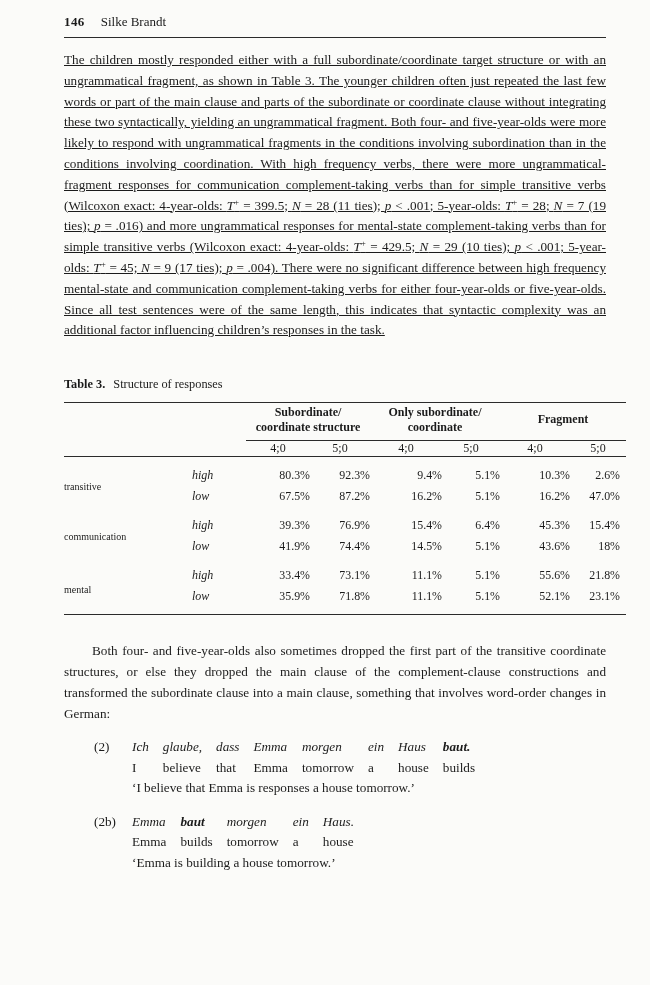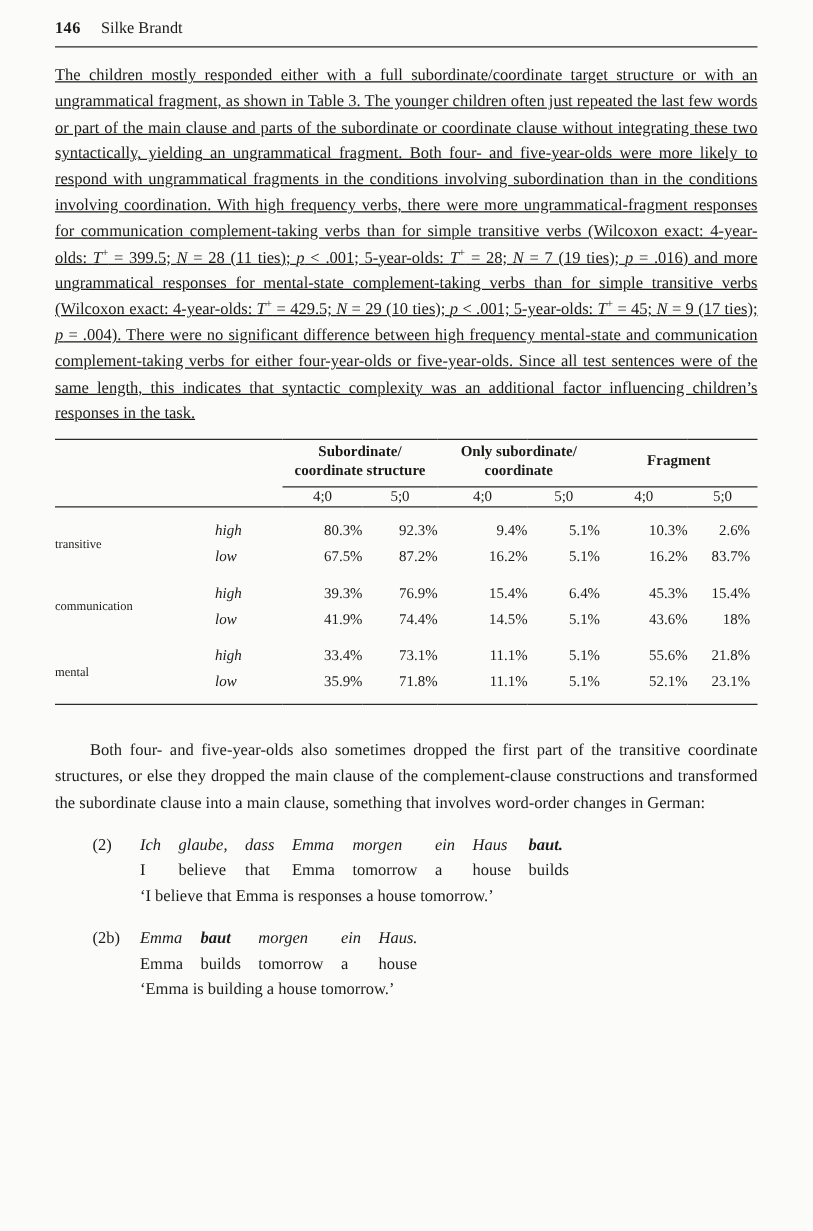--- a/index.html
+++ b/index.html
@@ -3,21 +3,21 @@
 <meta charset="utf-8">
 <style>
   html, body { margin: 0; padding: 0; }
   body {
     width: 650px; height: 985px;
     background: #fbfbf9;
     color: #1b1b1b;
     font-family: "Liberation Serif", serif;
     overflow: hidden;
   }
-  .page { padding: 14px 44px 0 44px; }
+  .page { padding: 14px 44px 0 64px; }
 
   
   .running-header { display: flex; align-items: baseline; gap: 16px; font-size: 13px; }
   .page-number { font-weight: bold; letter-spacing: 0.4px; }
   .header-rule { border-bottom: 1.2px solid #2b2b2b; margin-top: 7px; }
 
   
   .para { font-size: 13.2px; line-height: 20.8px; text-align: justify; }
   .para-1 { margin-top: 12px; text-decoration: underline; }
   .para-2 { margin-top: 26px; text-indent: 28px; }
@@ -66,20 +66,24 @@
 <div class="page">
 
   <div class="running-header">
     <span class="page-number">146</span>
     <span class="running-head-name">Silke Brandt</span>
   </div>
   <div class="header-rule"></div>
 
   <div class="para para-1"><span>The children mostly responded either with a full subordinate/coordinate target structure or with an ungrammatical fragment, as shown in Table 3. The younger children often just repeated the last few words or part of the main clause and parts of the subordinate or coordinate clause without integrating these two syntactically, yielding an ungrammatical fragment. Both four- and five-year-olds were more likely to respond with ungrammatical fragments in the conditions involving subordination than in the conditions involving coordination. With high frequency verbs, there were more ungrammatical-fragment responses for communication complement-taking verbs than for simple transitive verbs (Wilcoxon exact: 4-year-olds: </span><span class="s-i">T</span><span class="s-sup">+</span><span> = 399.5; </span><span class="s-i">N</span><span> = 28 (11 ties); </span><span class="s-i">p</span><span> &lt; .001; 5-year-olds: </span><span class="s-i">T</span><span class="s-sup">+</span><span> = 28; </span><span class="s-i">N</span><span> = 7 (19 ties); </span><span class="s-i">p</span><span> = .016) and more ungrammatical responses for mental-state complement-taking verbs than for simple transitive verbs (Wilcoxon exact: 4-year-olds: </span><span class="s-i">T</span><span class="s-sup">+</span><span> = 429.5; </span><span class="s-i">N</span><span> = 29 (10 ties); </span><span class="s-i">p</span><span> &lt; .001; 5-year-olds: </span><span class="s-i">T</span><span class="s-sup">+</span><span> = 45; </span><span class="s-i">N</span><span> = 9 (17 ties); </span><span class="s-i">p</span><span> = .004). There were no significant difference between high frequency mental-state and communication complement-taking verbs for either four-year-olds or five-year-olds. Since all test sentences were of the same length, this indicates that syntactic complexity was an additional factor influencing children’s responses in the task.</span></div>
 
+  <div class="table-caption">
+    <span class="cap-label">Table 3.</span>
+    <span class="cap-text">Structure of responses</span>
+  </div>
 
   <table class="data-table">
     <colgroup>
       <col style="width:128px">
         <col style="width:54px">
       <col style="width:64px">
         <col style="width:60px">
       <col style="width:72px">
         <col style="width:58px">
       <col style="width:70px">
@@ -122,21 +126,21 @@
         <td class="num">10.3%</td>
         <td class="num">2.6%</td>
       </tr>
       <tr>
         <td class="freq">low</td>
         <td class="num">67.5%</td>
         <td class="num">87.2%</td>
         <td class="num">16.2%</td>
         <td class="num">5.1%</td>
         <td class="num">16.2%</td>
-        <td class="num">83.7%</td>
+        <td class="num">47.0%</td>
       </tr>
       <tr class="gtop">
         <td class="rowlbl" rowspan="2">communication</td>
         <td class="freq">high</td>
         <td class="num">39.3%</td>
         <td class="num">76.9%</td>
         <td class="num">15.4%</td>
         <td class="num">6.4%</td>
         <td class="num">45.3%</td>
         <td class="num">15.4%</td>

